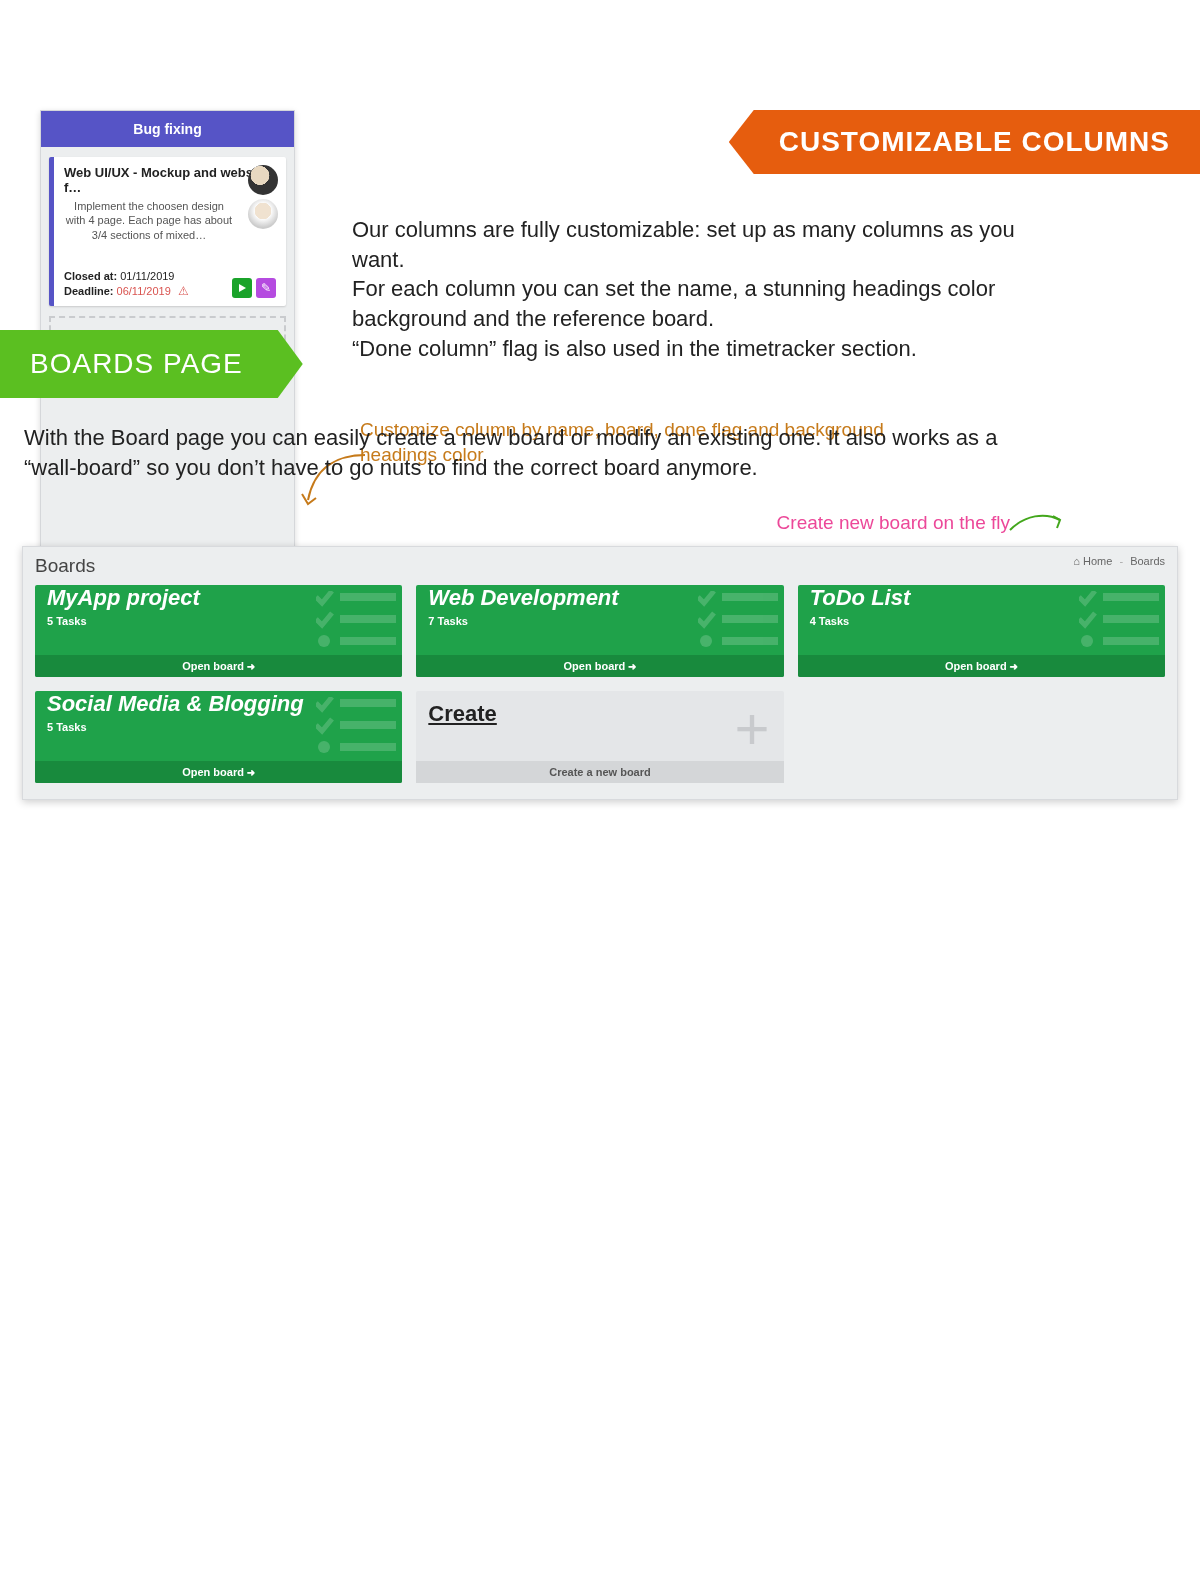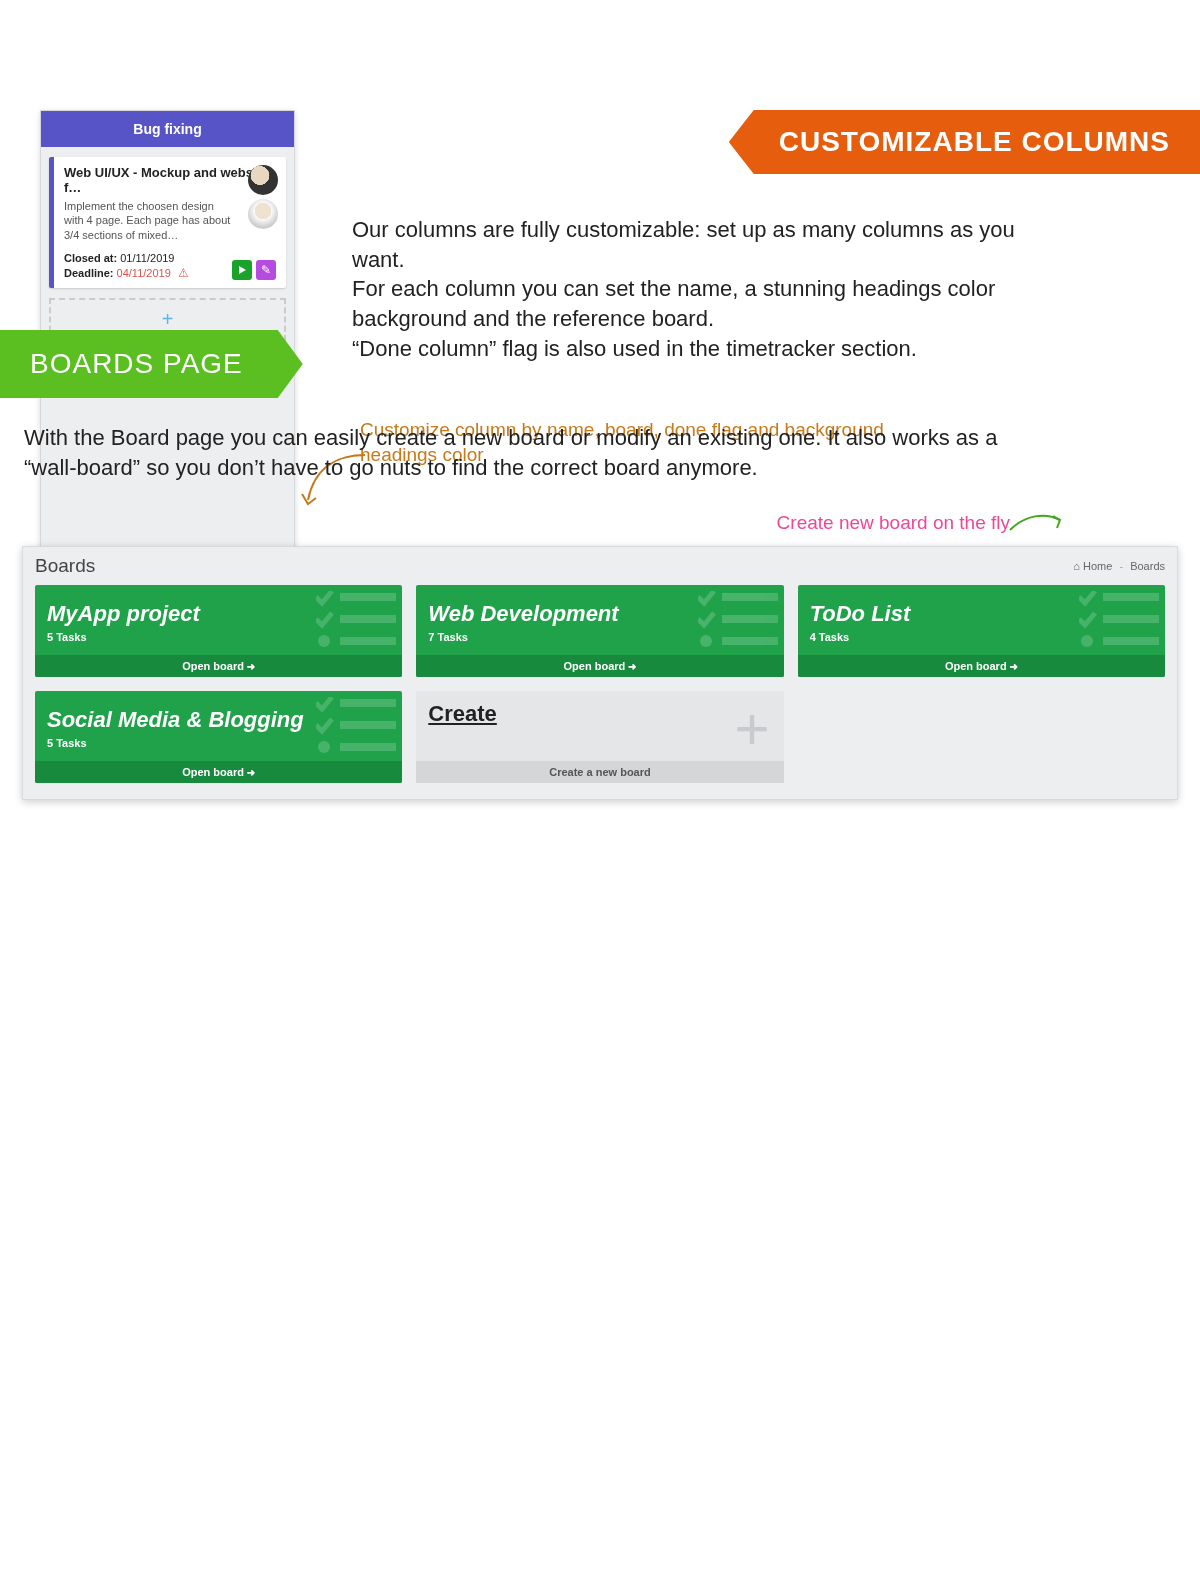--- a/index.html
+++ b/index.html
@@ -53,21 +53,21 @@
   .task-card {
     background: #fff;
     border-left: 5px solid #5654c6;
     border-radius: 2px;
     padding: 8px 10px 8px 10px;
     font-size: 12px;
     position: relative;
     box-shadow: 0 1px 2px rgba(0,0,0,0.15);
   }
   .task-title { font-weight: 700; font-size: 13px; margin-bottom: 4px; }
-  .task-desc { color: #555; font-size: 11px; line-height: 1.3; margin-bottom: 10px; max-width: 170px; }
+  .task-desc { color: #555; font-size: 11px; line-height: 1.3; margin-bottom: 28px; max-width: 170px; text-align: center; }
   .task-meta { font-size: 11px; margin-top: 2px; }
   .task-meta b { font-weight: 700; }
   .deadline-val { color: #d9534f; }
   .warn-icon { color: #d9534f; margin-left: 4px; font-size: 12px; }
   .avatars { position: absolute; right: 8px; top: 8px; }
   .avatar {
     width: 30px; height: 30px; border-radius: 50%;
     background: #ddd; display: block; margin-bottom: 4px;
     background: radial-gradient(circle at 40% 35%, #e8d8c0 35%, #333 36%);
   }
@@ -147,36 +147,36 @@
   }
 
   
   .boards-panel {
     margin: 12px 22px 80px 22px;
     background: #eceeef;
     border: 1px solid #d8dadd;
     box-shadow: 0 2px 8px rgba(0,0,0,0.2);
     padding: 8px 12px 16px 12px;
   }
-  .boards-hdr { display:flex; justify-content: space-between; align-items:center; margin-bottom: 8px; }
+  .boards-hdr { display:flex; justify-content: space-between; align-items:flex-start; margin-bottom: 8px; }
   .boards-title { font-size: 19px; color:#444; }
   .crumbs { font-size: 11px; color:#666; }
   .crumbs .sep { margin: 0 4px; color:#aaa; }
   .board-grid { display: grid; grid-template-columns: repeat(3, 1fr); gap: 14px; }
   .board-card {
     background: #1fa24a;
     color: #fff;
     border-radius: 2px;
     position: relative;
     overflow: hidden;
     min-height: 92px;
     display: flex;
     flex-direction: column;
   }
-  .board-card .inner { padding: 16px 12px 0 12px; flex:1; }
+  .board-card .inner { padding: 0 12px 0 12px; flex:1; }
   .board-name { font-weight: 800; font-size: 22px; font-style: italic; margin-bottom: 4px; }
   .board-tasks { font-size: 11px; font-weight: 700; }
   .board-foot {
     background: #188a3d;
     text-align: center;
     font-size: 11px;
     padding: 5px 0;
     font-weight: 600;
     cursor: pointer;
   }
@@ -228,21 +228,21 @@
           <span class="avatar avatar2"></span>
         </div>
         <div class="task-title">Web UI/UX - Mockup and website f…</div>
         <div class="task-desc">Implement the choosen design with 4 page. Each page has about 3/4 sections of mixed…</div>
         <div class="task-meta">
           <b>Closed at:</b>
           <span>01/11/2019</span>
         </div>
         <div class="task-meta">
           <b>Deadline:</b>
-          <span class="deadline-val">04/11/2019</span>
+          <span class="deadline-val">06/11/2019</span>
           <span class="warn-icon">⚠</span>
         </div>
         <div class="card-actions">
           <span class="play-btn"></span>
           <span class="edit-btn">✎</span>
         </div>
       </div>
       <div class="add-row">
         <span>+</span>
       </div>

